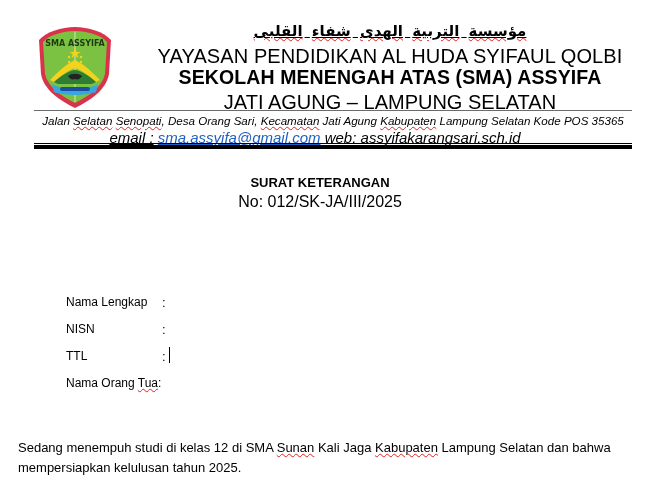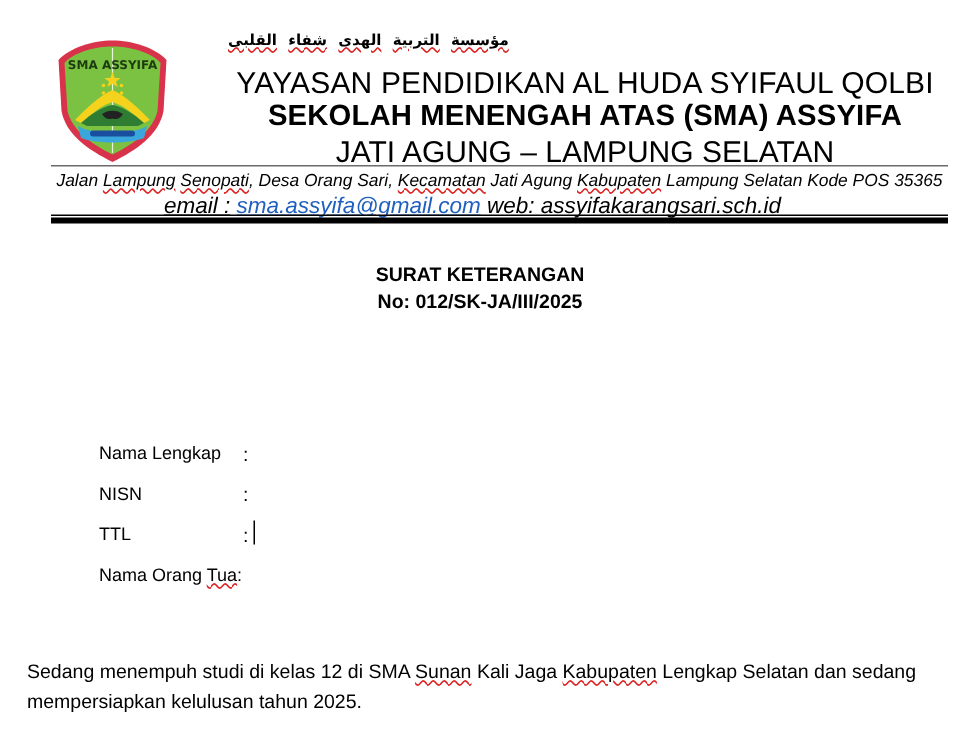--- a/index.html
+++ b/index.html
@@ -1,34 +1,34 @@
 <!DOCTYPE html>
 <html><head>
 <meta charset="utf-8">
 <style>
   html, body { margin:0; padding:0; background:#ffffff; }
   body { width:647px; height:489px; position:relative; overflow:hidden; font-family:"Liberation Sans", sans-serif; color:#000; }
   .abs { position:absolute; }
   .center { text-align:center; }
   .logo { left:36px; top:24px; width:78px; height:86px; }
-  .arabic { left:150px; top:22px; width:480px; font-family:"DejaVu Sans", sans-serif; font-size:10px; font-weight:bold; direction:rtl; text-align:left; }
+  .arabic { left:150px; top:22px; width:480px; font-family:"DejaVu Sans", sans-serif; font-size:15px; font-weight:bold; direction:rtl; text-align:center;text-decoration:underline; }
   .arabic span.w { text-decoration:underline; text-decoration-color:#d22; text-decoration-style:wavy; text-decoration-thickness:1px; margin:0 2px; }
   .yayasan { left:150px; top:45px; width:480px; font-size:20px; letter-spacing:0.1px; }
   .sekolah { left:150px; top:66px; width:480px; font-size:19.5px; font-weight:bold; letter-spacing:0.1px; }
   .jati { left:150px; top:91px; width:480px; font-size:20px; }
   .rule-thin { left:34px; top:110px; width:598px; height:0; border-top:1.5px solid #6b6b6b; }
   .addr1 { left:34px; top:114px; width:598px; font-size:11.6px; font-style:italic; }
   .addr2 { left:16px; top:129px; width:598px; font-size:15px; font-style:italic; }
   .sq { text-decoration:underline; text-decoration-color:#d22; text-decoration-style:wavy; text-decoration-thickness:1px; }
   .link { color:#1f5fbf; text-decoration:underline; }
   .ul { text-decoration:underline; }
   .rule-thick1 { left:34px; top:143px; width:598px; height:1px; background:#000; }
   .rule-thick2 { left:34px; top:145px; width:598px; height:4px; background:#000; }
   .title { left:170px; top:175px; width:300px; font-size:13px; font-weight:bold; }
-  .number { left:170px; top:193px; width:300px; font-size:13px; font-weight:bold; }
+  .number { left:170px; top:193px; width:300px; font-size:16px; font-weight:normal; }
   .para { left:18px; width:615px; font-size:13px; line-height:20px; }
   .field { left:66px; font-size:12px; }
   .colon { font-size:13px; }
   .cursor { left:169px; top:347px; width:1px; height:16px; background:#000; }
 </style>
 </head>
 <body>
 
 <div class="abs logo">
   <svg width="78" height="86" viewBox="0 0 78 86">
@@ -57,21 +57,21 @@
   <span class="w">القلبى</span>
 </div>
 
 <div class="abs yayasan center">YAYASAN PENDIDIKAN AL HUDA SYIFAUL QOLBI</div>
 <div class="abs sekolah center">SEKOLAH MENENGAH ATAS (SMA) ASSYIFA</div>
 <div class="abs jati center">JATI AGUNG – LAMPUNG SELATAN</div>
 
 <div class="abs rule-thin"></div>
 
 <div class="abs addr1 center">
-  <span>Jalan </span><span class="sq">Lampung</span><span> </span><span class="sq">Senopati</span><span>, Desa Orang Sari, </span><span class="sq">Kecamatan</span><span> Jati Agung </span><span class="sq">Kabupaten</span><span> Lampung Selatan Kode POS 35365</span>
+  <span>Jalan </span><span class="sq">Selatan</span><span> </span><span class="sq">Senopati</span><span>, Desa Orang Sari, </span><span class="sq">Kecamatan</span><span> Jati Agung </span><span class="sq">Kabupaten</span><span> Lampung Selatan Kode POS 35365</span>
 </div>
 
 <div class="abs addr2 center">
   <span class="ul">email :</span>
   <span class="link">sma.assyifa@gmail.com</span><span> web: assyifakarangsari.sch.id</span>
 </div>
 
 <div class="abs rule-thick1"></div>
 <div class="abs rule-thick2"></div>
 
@@ -90,16 +90,16 @@
 <div class="abs field" style="top:349px;">TTL</div>
 <div class="abs colon" style="left:162px; top:349px;">:</div>
 <div class="abs cursor"></div>
 
 <div class="abs field" style="top:376px;">
   <span>Nama Orang </span><span class="sq">Tua</span><span>:</span>
 </div>
 
 <div class="abs para" style="top:438px;">
   <div>
-    <span>Sedang menempuh studi di kelas 12 di SMA </span><span class="sq">Sunan</span><span> Kali Jaga </span><span class="sq">Kabupaten</span><span> Lengkap Selatan dan sedang</span>
+    <span>Sedang menempuh studi di kelas 12 di SMA </span><span class="sq">Sunan</span><span> Kali Jaga </span><span class="sq">Kabupaten</span><span> Lampung Selatan dan bahwa</span>
   </div>
   <div>mempersiapkan kelulusan tahun 2025.</div>
 </div>
 
 </body></html>

